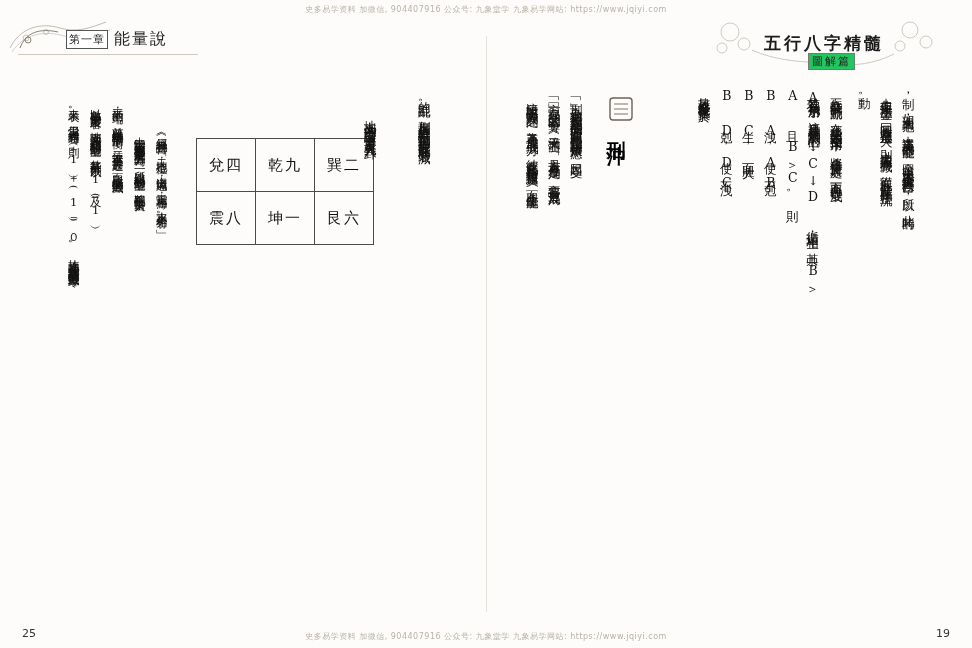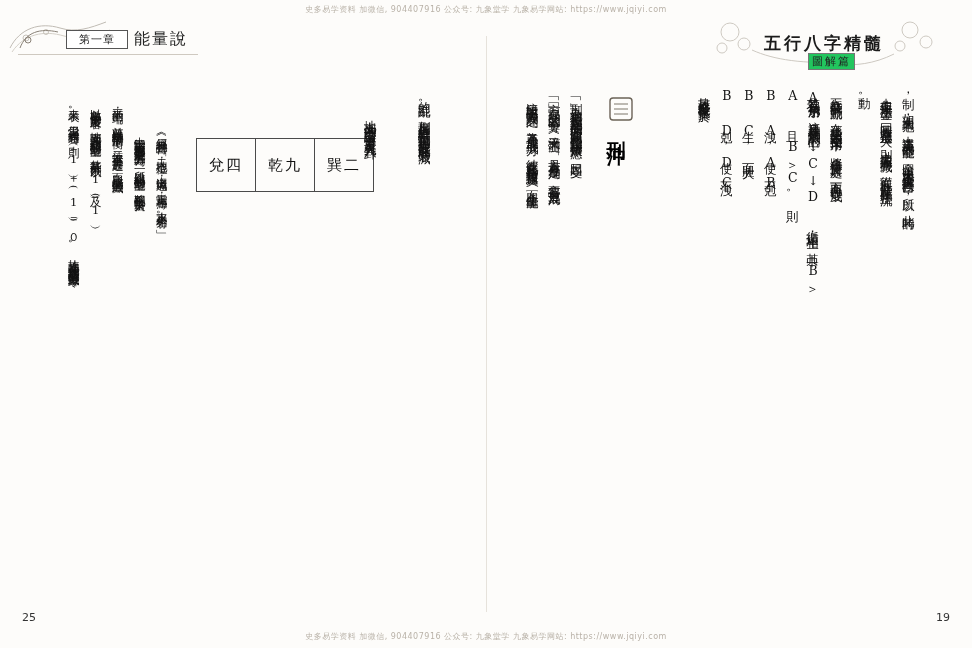--- a/index.html
+++ b/index.html
@@ -55,21 +55,21 @@
     gap: 6px;
   }
   .chapter-orn {
     width: 42px;
     height: 26px;
     position: relative;
   }
   .chapter-orn svg { display: block; }
   .chapter-box {
     border: 1px solid #555;
-    padding: 1px 12px;
+    padding: 1px 2px;
     font-size: 11px;
     letter-spacing: 1px;
     color: #222;
     background: #fff;
   }
   .chapter-name {
     font-size: 16px;
     letter-spacing: 2px;
     color: #222;
   }
@@ -161,21 +161,21 @@
     vertical-align: middle;
     font-family: "DejaVu Serif", "Liberation Serif", serif;
     font-size: 15px;
     letter-spacing: 2px;
     color: #111;
   }
 
   
   .pageno {
     position: absolute;
-    bottom: 24px;
+    bottom: 8px;
     font-size: 11px;
     color: #333;
     font-family: "DejaVu Sans", "Liberation Sans", sans-serif;
   }
   .pageno.left { left: 22px; }
   .pageno.right { right: 22px; }
 
   
   .corner-orn {
     position: absolute;
@@ -214,20 +214,25 @@
     <span class="chapter-name">能量說</span>
   </div>
   <div class="chapter-rule"></div>
 
   <table class="luoshu">
     <tbody>
         <tr>
       <td>兌四</td>
       <td>乾九</td>
       <td>巽二</td>
+    </tr>
+    <tr>
+      <td>震八</td>
+      <td>坤一</td>
+      <td>艮六</td>
     </tr>
   </tbody>
     </table>
 
   <div class="vcol" style="left:414px; top:92px; height:240px;">的混亂。相刑最終的結果就是相刑雙方彼此能量的衰減。</div>
   <div class="vcol" style="left:360px; top:110px; height:250px;">地支六沖的理論來自《洛書》及先天八卦</div>
   <div class="vcol small" style="left:152px; top:128px; height:250px;">《易經說卦傳》：「天地定位，山澤通氣，雷風相薄，水火不相射。」</div>
   <div class="vcol small" style="left:130px; top:128px; height:310px;">由於宇宙形成的過程是能量的一分為二，所以一組相對的能量，將配置於宇宙天</div>
   <div class="vcol small" style="left:108px; top:100px; height:340px;">平的兩端，並藉以維持宇宙的平衡。使二者不至於趨近、而形成能量的毀滅。</div>
   <div class="vcol small" style="left:86px; top:100px; height:370px;">以數學的角度來看，地支六沖即為一組相對的能量，其能量分別以（＋1）及（－1）</div>

